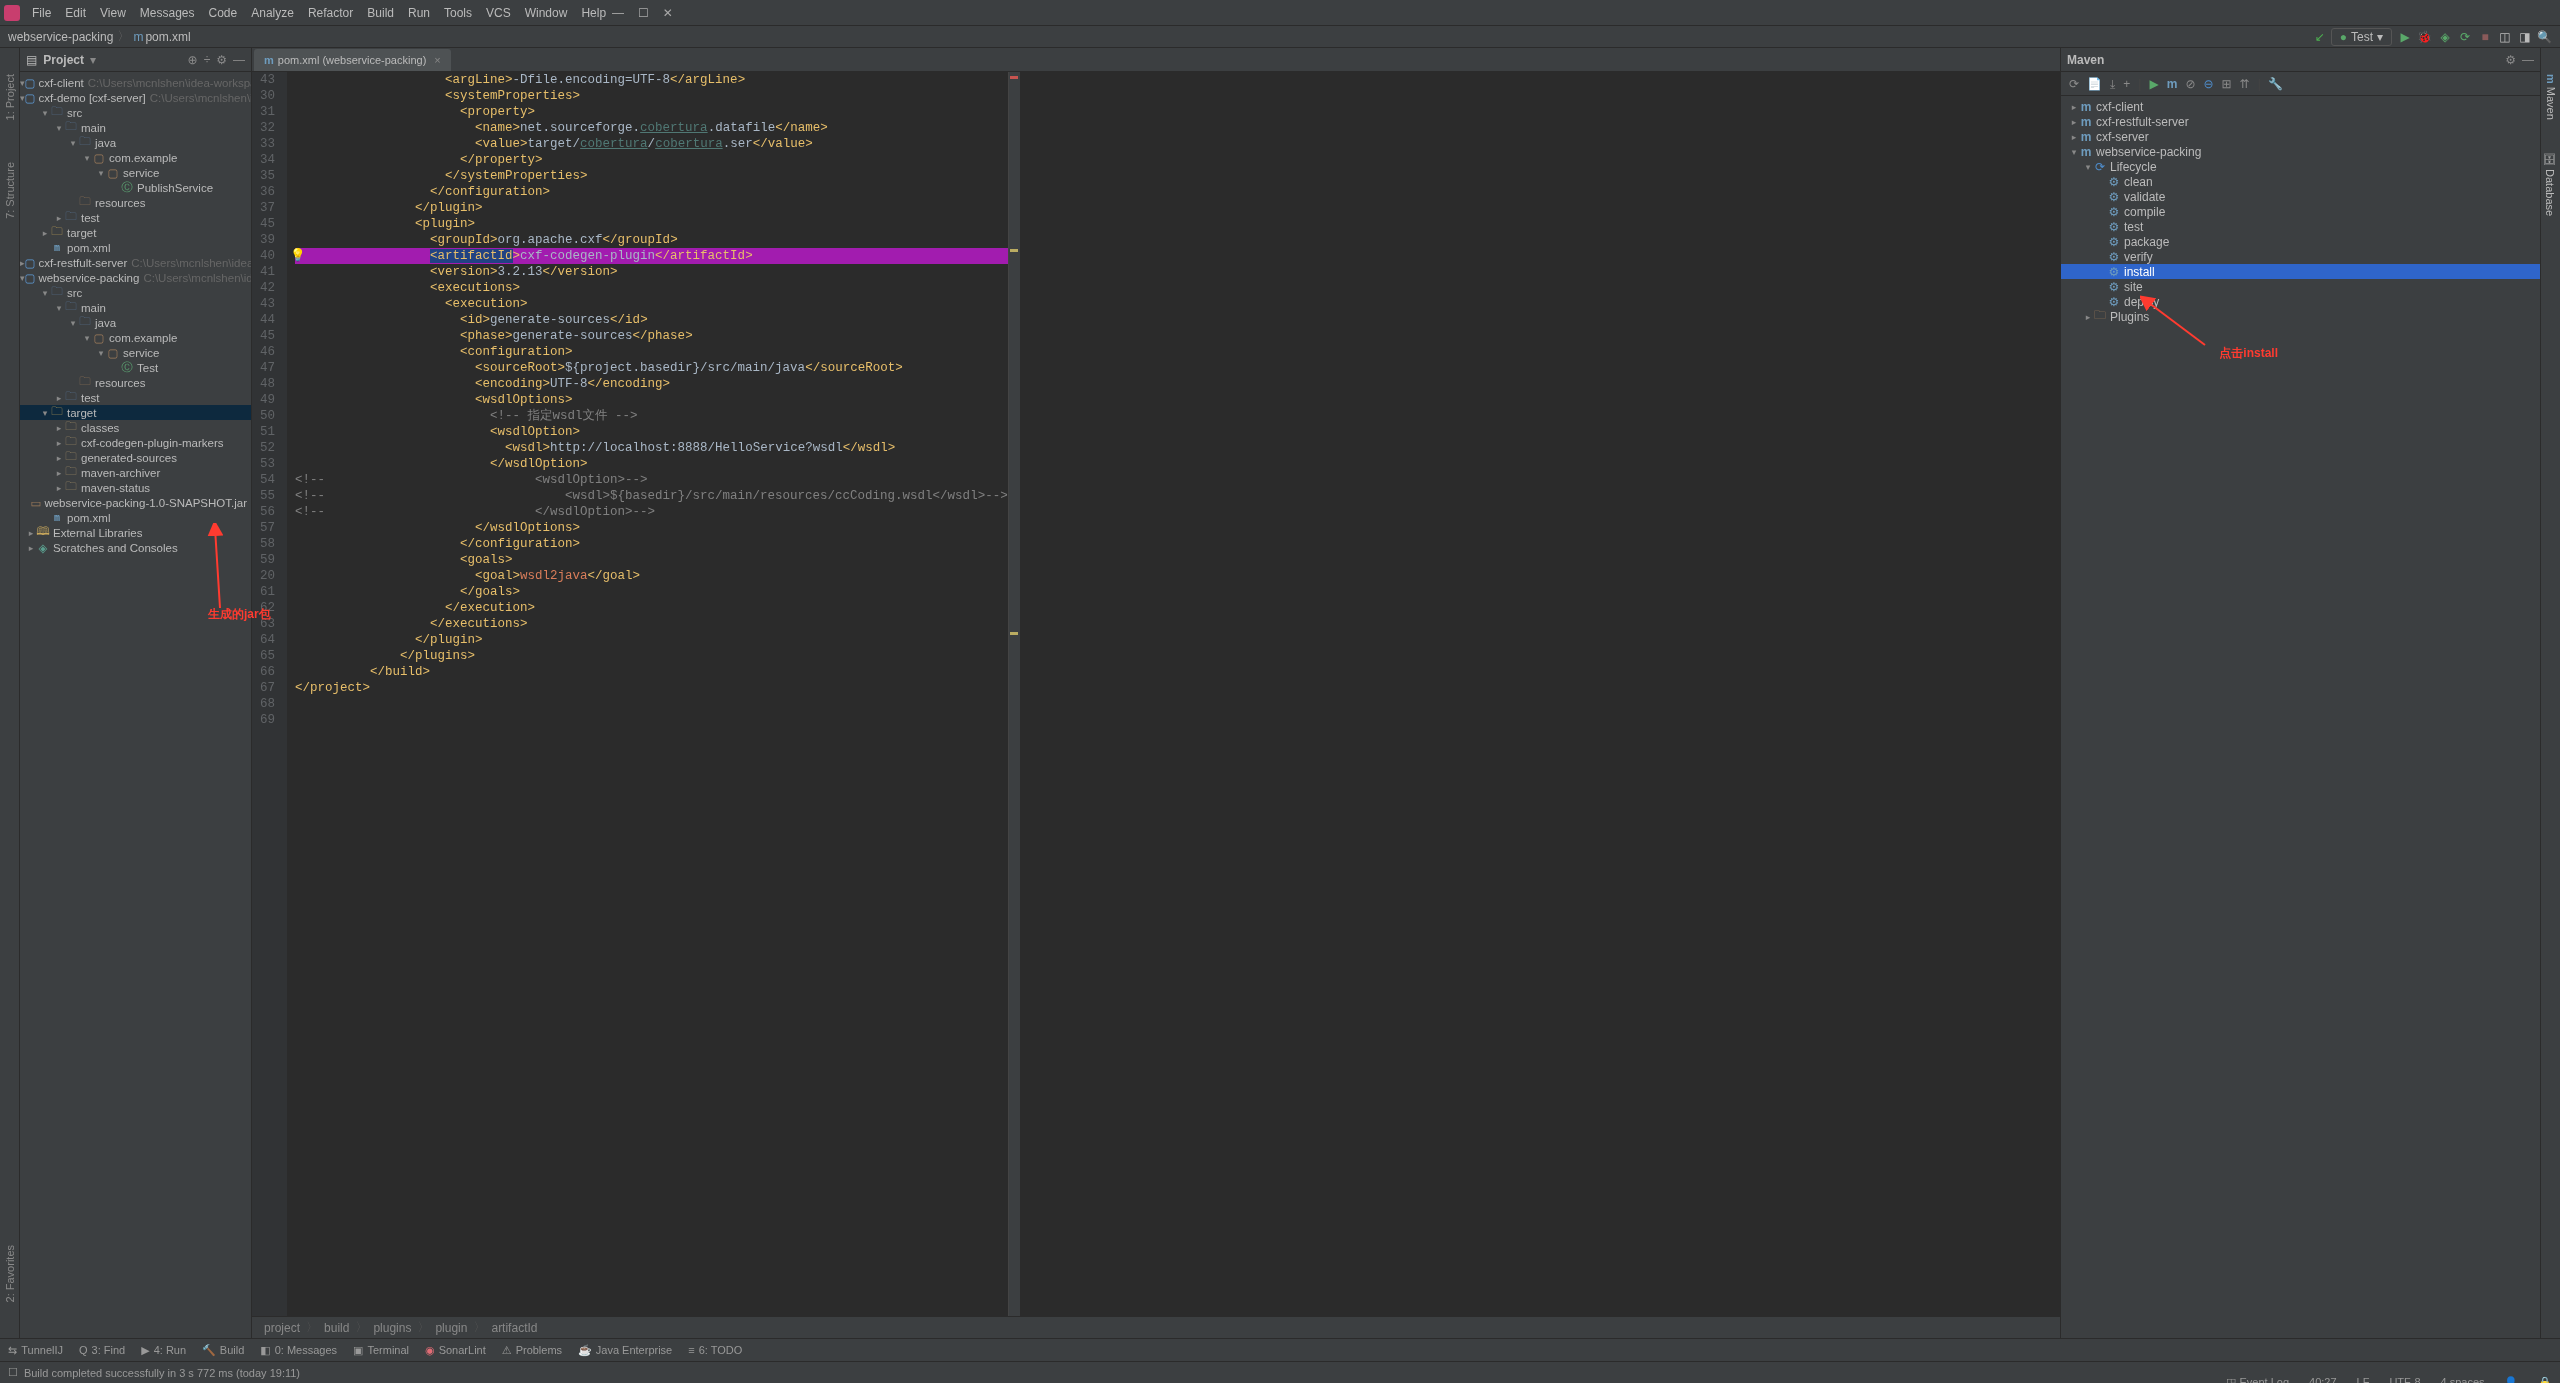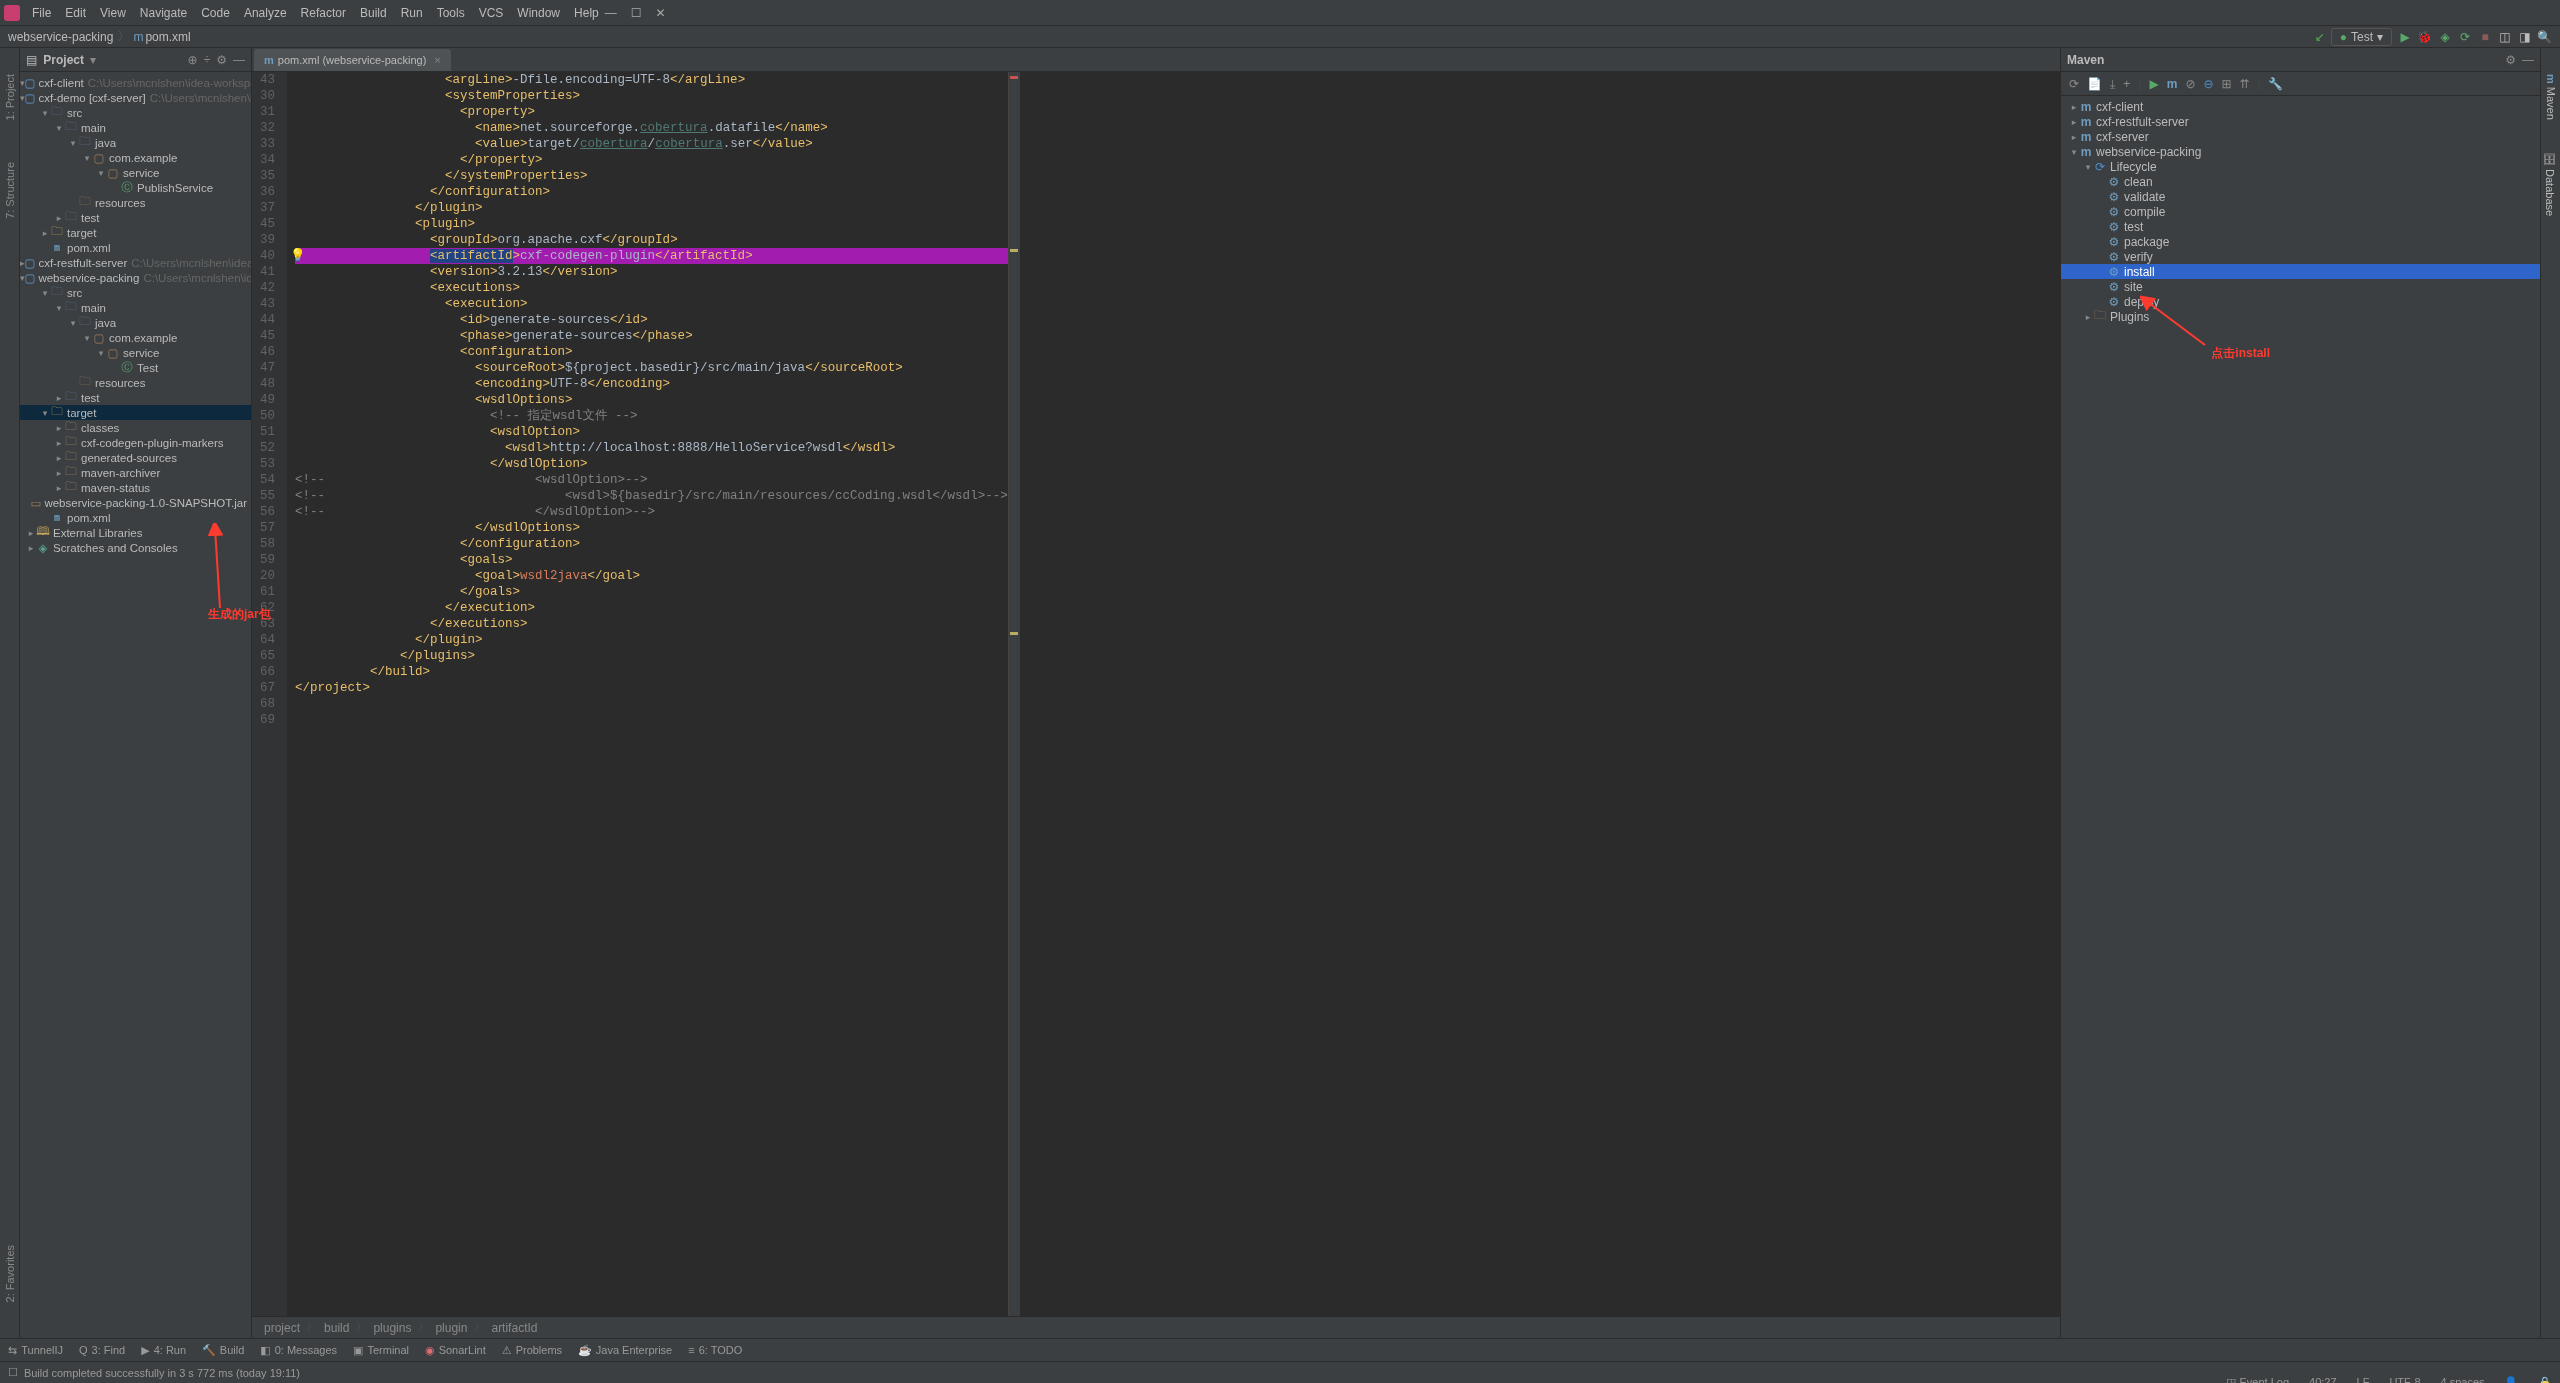--- a/index.html
+++ b/index.html
@@ -115,21 +115,21 @@
 </style>
 </head>
 <body>
 
 <div class="titlebar">
   <div class="app-icon"></div>
   <div class="menu-bar" id="menu-bar">
       <span>File</span>
       <span>Edit</span>
       <span>View</span>
-      <span>Navigate</span>
+      <span>Messages</span>
       <span>Code</span>
       <span>Analyze</span>
       <span>Refactor</span>
       <span>Build</span>
       <span>Run</span>
       <span>Tools</span>
       <span>VCS</span>
       <span>Window</span>
       <span>Help</span>
     </div>
@@ -603,21 +603,21 @@
           <span style="width:22px;display:inline-block"></span>
           <span class="arrow">▸</span>
           <span class="micon">
             <span style="color:#9e7b5a">🗀</span>
           </span>
           <span>Plugins</span>
         </div>
       </div>
   </div>
 
-  <div class="annotation-red" style="right:290px; top:297px;">点击install</div>
+  <div class="annotation-red" style="right:282px; top:297px;">点击install</div>
   <svg class="arrow-svg annotation-red" style="position:absolute;right:350px;top:247px;" width="70" height="55">
     <defs>
         <marker id="ah2" markerWidth="8" markerHeight="8" refX="4" refY="4" orient="auto">
           <path d="M0,0 L8,4 L0,8 Z" fill="#ff3b30"></path>
         </marker>
       </defs>
     <path d="M65,50 L5,5" stroke="#ff3b30" stroke-width="2" fill="none" marker-end="url(#ah2)"></path>
   </svg>
 
   <div class="right-gutter">

